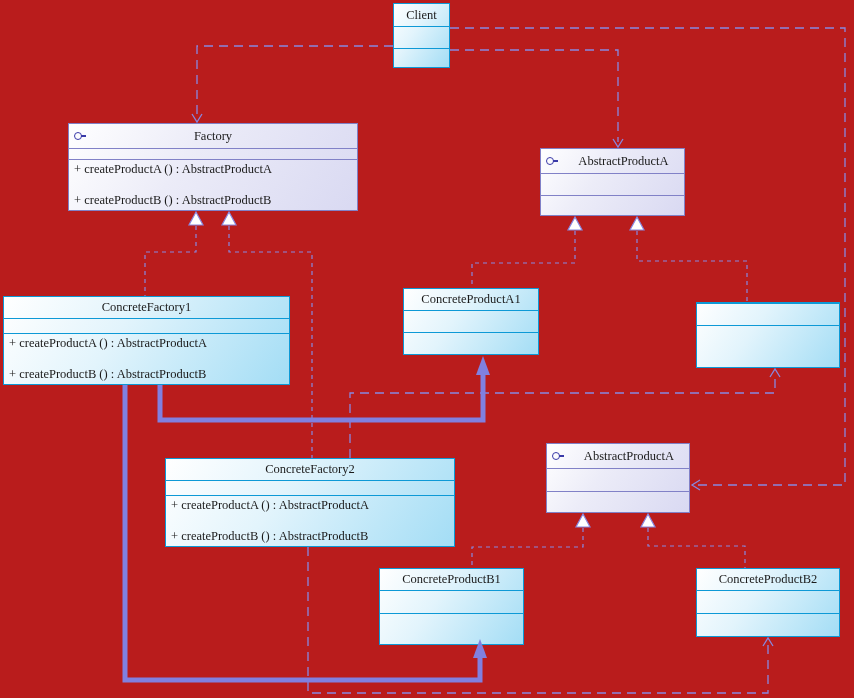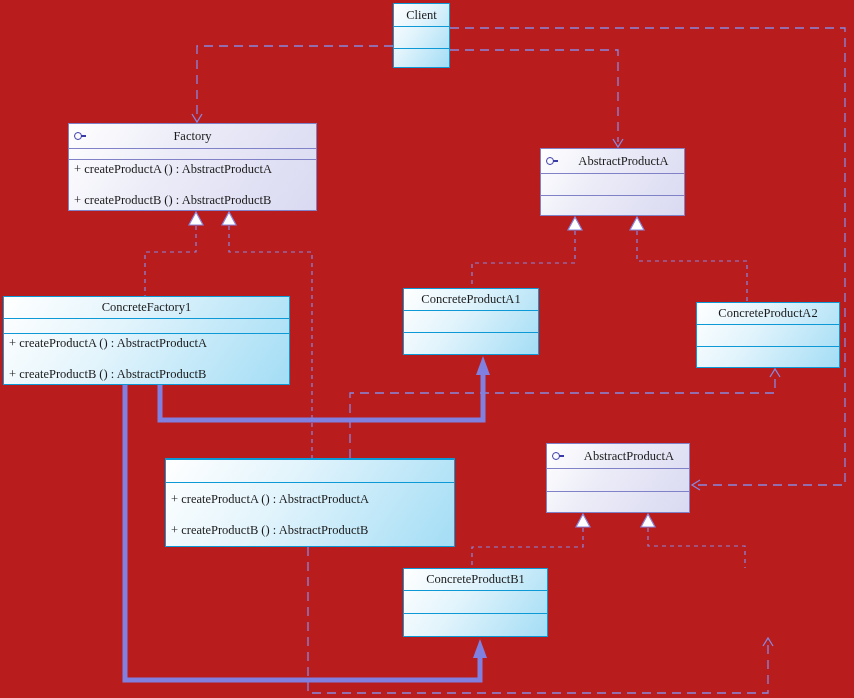--- a/index.html
+++ b/index.html
@@ -47,21 +47,21 @@
 <div id="canvas">
 
   <div class="uml-class cyan" style="left:393px;top:3px;width:57px;height:65px">
     <div class="title" style="height:22px">
       <span class="title-text">Client</span>
     </div>
     <div class="comp" style="height:21px"></div>
     <div class="comp grow"></div>
   </div>
 
-  <div class="uml-class lav" style="left:68px;top:123px;width:249px;height:88px">
+  <div class="uml-class lav" style="left:68px;top:123px;width:290px;height:88px">
     <div class="title" style="height:24px">
       <span class="iface-icon"></span>
       <span class="title-text">Factory</span>
     </div>
     <div class="comp" style="height:21px"></div>
     <div class="comp grow methods">
       <div class="method">+ createProductA () : AbstractProductA</div>
       <div class="method">+ createProductB () : AbstractProductB</div>
     </div>
   </div>
@@ -88,52 +88,59 @@
 
   <div class="uml-class cyan" style="left:403px;top:288px;width:136px;height:67px">
     <div class="title" style="height:21px">
       <span class="title-text">ConcreteProductA1</span>
     </div>
     <div class="comp" style="height:21px"></div>
     <div class="comp grow"></div>
   </div>
 
   <div class="uml-class cyan" style="left:696px;top:302px;width:144px;height:66px">
-    <div class="title" style="height:21px">
-      <span class="title-text">ConcreteProductA2</span>
-    </div>
     <div class="comp" style="height:21px"></div>
     <div class="comp grow"></div>
   </div>
 
   <div class="uml-class lav" style="left:546px;top:443px;width:144px;height:70px">
     <div class="title" style="height:24px">
       <span class="iface-icon"></span>
       <span class="title-text with-icon">AbstractProductA</span>
     </div>
     <div class="comp" style="height:22px"></div>
     <div class="comp grow"></div>
   </div>
 
   <div class="uml-class cyan" style="left:165px;top:458px;width:290px;height:89px">
+    <div class="title" style="height:21px">
+      <span class="title-text">ConcreteFactory2</span>
+    </div>
     <div class="comp" style="height:22px"></div>
     <div class="comp grow methods">
       <div class="method">+ createProductA () : AbstractProductA</div>
       <div class="method">+ createProductB () : AbstractProductB</div>
     </div>
   </div>
 
-  <div class="uml-class cyan" style="left:403px;top:568px;width:145px;height:69px">
+  <div class="uml-class cyan" style="left:379px;top:568px;width:145px;height:77px">
     <div class="title" style="height:21px">
       <span class="title-text">ConcreteProductB1</span>
     </div>
     <div class="comp" style="height:22px"></div>
     <div class="comp grow"></div>
   </div>
 
+  <div class="uml-class cyan" style="left:696px;top:568px;width:144px;height:69px">
+    <div class="title" style="height:21px">
+      <span class="title-text">ConcreteProductB2</span>
+    </div>
+    <div class="comp" style="height:22px"></div>
+    <div class="comp grow"></div>
+  </div>
 
   <svg id="wires" width="854" height="698" viewBox="0 0 854 698">
 
     <g stroke="#8888e0" stroke-width="1.3" fill="none">
       <g>
         <path d="M393,46 H197 V118" stroke-dasharray="9,6"></path>
         <path d="M192,114 L197,122 L202,114"></path>
       </g>
       <g>
         <path d="M450,50 H618 V142" stroke-dasharray="9,6"></path>

